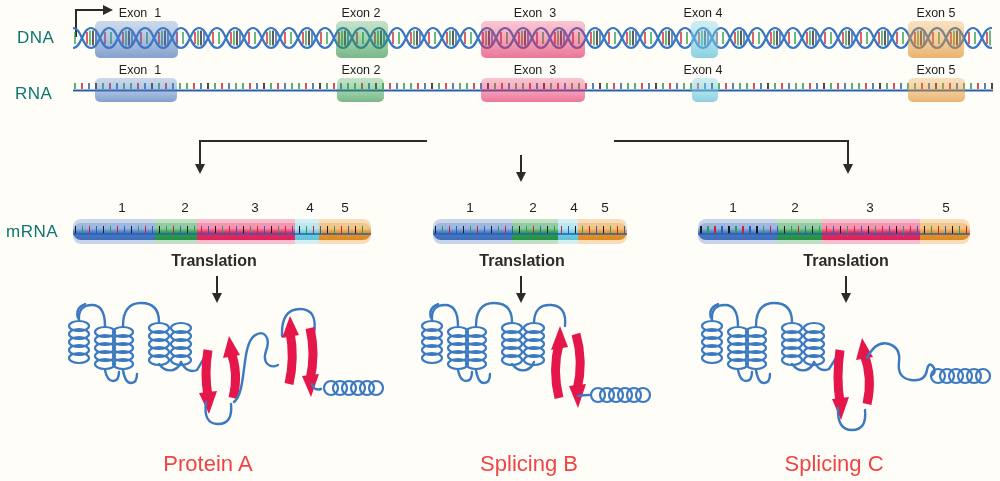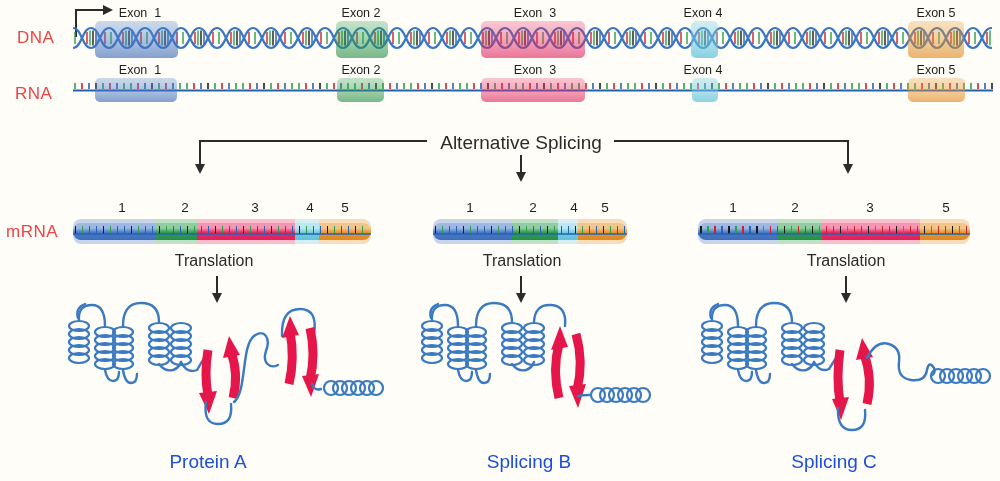--- a/index.html
+++ b/index.html
@@ -3,27 +3,27 @@
 <meta charset="utf-8">
 <style>
   html,body{margin:0;padding:0;background:#fffdf8;}
   .canvas{
     position:relative;width:1000px;height:481px;background:#fffdf8;
     font-family:"Liberation Sans", sans-serif;color:#2b2b2b;overflow:hidden;
   }
   .canvas *{box-sizing:border-box;}
   svg.art{position:absolute;left:0;top:0;z-index:1;}
   .abs{position:absolute;z-index:3;}
-  .rowlab{font-size:17px;color:#ef4444;letter-spacing:.5px;}
+  .rowlab{font-size:17px;color:#0f766e;letter-spacing:.5px;}
   .exlab{font-size:12.5px;color:#1f1f1f;transform:translateX(-50%);white-space:pre;}
   .num{font-size:13.5px;color:#1f1f1f;transform:translateX(-50%);}
   .ctr{transform:translateX(-50%);}
   .splice{font-size:19px;color:#2b2b2b;}
-  .trans{font-size:16px;color:#2b2b2b;}
-  .protlab{font-size:19px;color:#1d4ed8;}
+  .trans{font-size:16px;color:#2b2b2b;font-weight:bold;}
+  .protlab{font-size:22px;color:#ef4444;}
   
   .hl{position:absolute;z-index:2;border-radius:5px;}
   .hl.h1{background:linear-gradient(to bottom,rgba(74,124,199,.28),rgba(74,124,199,.42) 45%,rgba(58,104,180,.62));}
   .hl.h2{background:linear-gradient(to bottom,rgba(47,158,79,.28),rgba(47,158,79,.42) 45%,rgba(38,140,68,.62));}
   .hl.h3{background:linear-gradient(to bottom,rgba(234,42,99,.26),rgba(234,42,99,.40) 45%,rgba(220,30,88,.60));}
   .hl.h4{background:linear-gradient(to bottom,rgba(116,205,226,.34),rgba(116,205,226,.50) 45%,rgba(90,190,215,.70));}
   .hl.h5{background:linear-gradient(to bottom,rgba(232,150,46,.28),rgba(232,150,46,.42) 45%,rgba(220,135,30,.62));}
   
   .bar{position:absolute;top:223px;height:17px;z-index:2;}
   .seg{position:absolute;top:0;height:17px;}
@@ -219,21 +219,20 @@
   <span class="abs exlab" style="left:535px;top:6px">Exon  3</span>
   <span class="abs exlab" style="left:703px;top:6px">Exon 4</span>
   <span class="abs exlab" style="left:936px;top:6px">Exon 5</span>
 
   <span class="abs exlab" style="left:140px;top:63px">Exon  1</span>
   <span class="abs exlab" style="left:361px;top:63px">Exon 2</span>
   <span class="abs exlab" style="left:535px;top:63px">Exon  3</span>
   <span class="abs exlab" style="left:703px;top:63px">Exon 4</span>
   <span class="abs exlab" style="left:936px;top:63px">Exon 5</span>
 
-  <span class="abs splice ctr" style="left:521px;top:132px">Alternative Splicing</span>
 
   <div class="bar" style="left:73px;width:298px">
     <div class="seg e1 first" style="left:0;width:82px"></div>
     <div class="seg e2" style="left:82px;width:42px"></div>
     <div class="seg e3" style="left:124px;width:98px"></div>
     <div class="seg e4" style="left:222px;width:24px"></div>
     <div class="seg e5 last" style="left:246px;width:52px"></div>
     <div class="ticks"></div>
     <div class="midline"></div>
   </div>

